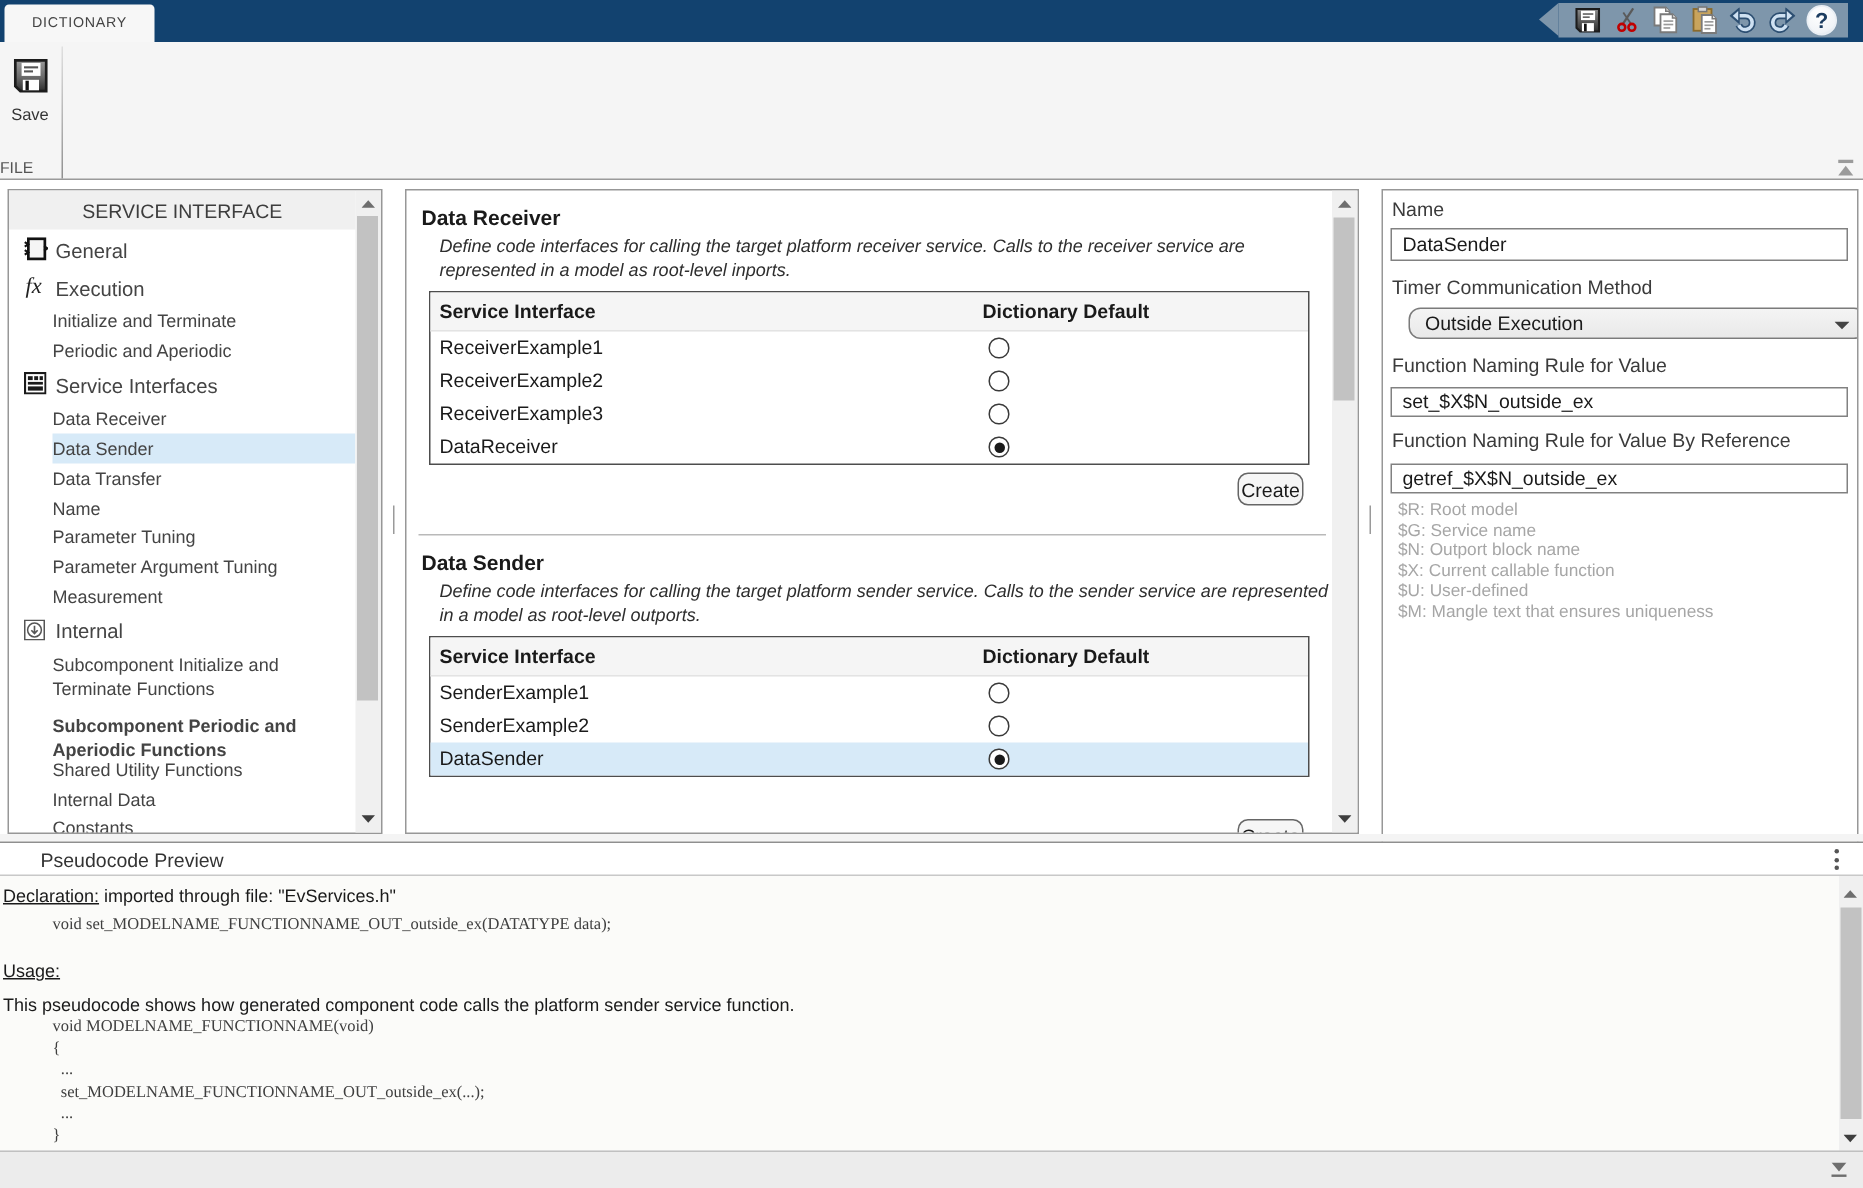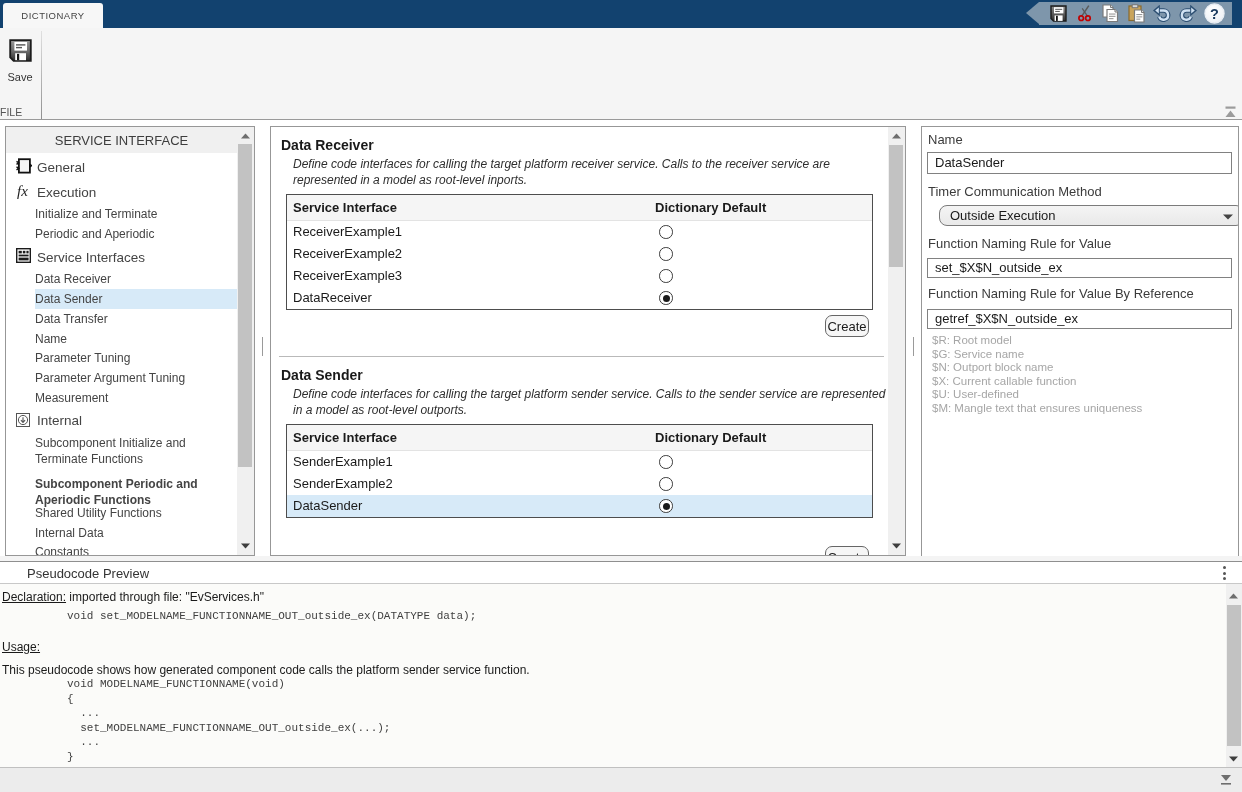--- a/index.html
+++ b/index.html
@@ -17,21 +17,21 @@
   .throw.thead span, .throw.thead b { font-weight:bold; line-height:26px; position:absolute; top:0; }
   .throw.thead b { left:368px; }
   .throw.selrow { background:#d7eaf8; }
   .rad { position:absolute; left:372px; top:4px; width:13.5px; height:13.5px; border:1.2px solid #3a3a3a; border-radius:50%; background:#fff; }
   .rad.sel::after { content:""; position:absolute; left:3px; top:3px; width:7px; height:7px; border-radius:50%; background:#1a1a1a; }
   .createbtn { width:44px; height:22px; border:1px solid #666; border-radius:7px; background:#f6f6f6; font-size:13px; color:#1a1a1a; text-align:center; line-height:21px; }
   .rlabel { position:absolute; left:6px; font-size:13px; color:#3b3b3b; line-height:14px; }
   .rinput { position:absolute; left:5px; width:305px; height:22px; border:1px solid #818181; background:#fff; font-size:13px; color:#1a1a1a; line-height:20px; padding-left:7px; }
   .rdrop { position:absolute; left:5px; width:305px; height:21px; border:1px solid #7b7b7b; border-radius:8px; background:linear-gradient(#f4f4f4,#e9e9e9); font-size:13px; color:#1a1a1a; line-height:19px; padding-left:10px;margin-left:12px; }
   .rhint { position:absolute; left:10px; font-size:11.5px; color:#a6a6a6; line-height:13.5px; }
-  .mono { position:absolute; font-family:Liberation Mono, monospace; font-size:11px; color:#3f3f3f; line-height:14.5px; white-space:pre;margin-left:32px; }
+  .mono { position:absolute; font-family:Liberation Serif, serif; font-size:11px; color:#3f3f3f; line-height:14.5px; white-space:pre; }
 </style>
 </head>
 <body>
 
 <div class="abs" id="bluebar" style="left:0;top:0;width:1242px;height:28px;background:#12426f;"></div>
 <div class="abs" id="dicttab" style="left:3px;top:3px;width:100px;height:26px;background:#f7f7f7;border-radius:3px 3px 0 0;"></div>
 <div class="abs" style="left:3px;top:3px;width:100px;height:24px;font-size:9.5px;letter-spacing:0.5px;color:#444;display:flex;align-items:center;justify-content:center;">DICTIONARY</div>
 
 <div class="abs" id="qab" style="left:1039px;top:2px;width:193px;height:23px;background:#7e96ab;"></div>
 <div class="abs" style="left:1026px;top:2px;width:0;height:0;border-top:11.5px solid transparent;border-bottom:11.5px solid transparent;border-right:13px solid #7e96ab;"></div>

